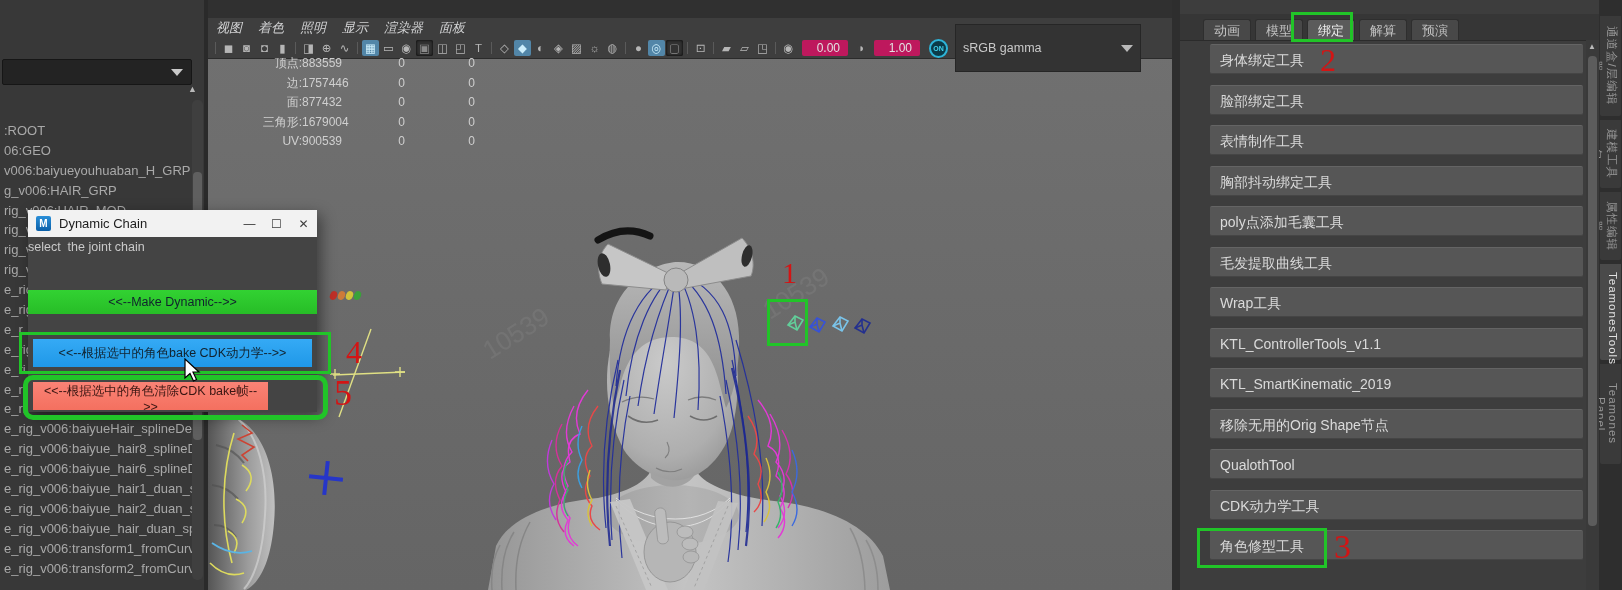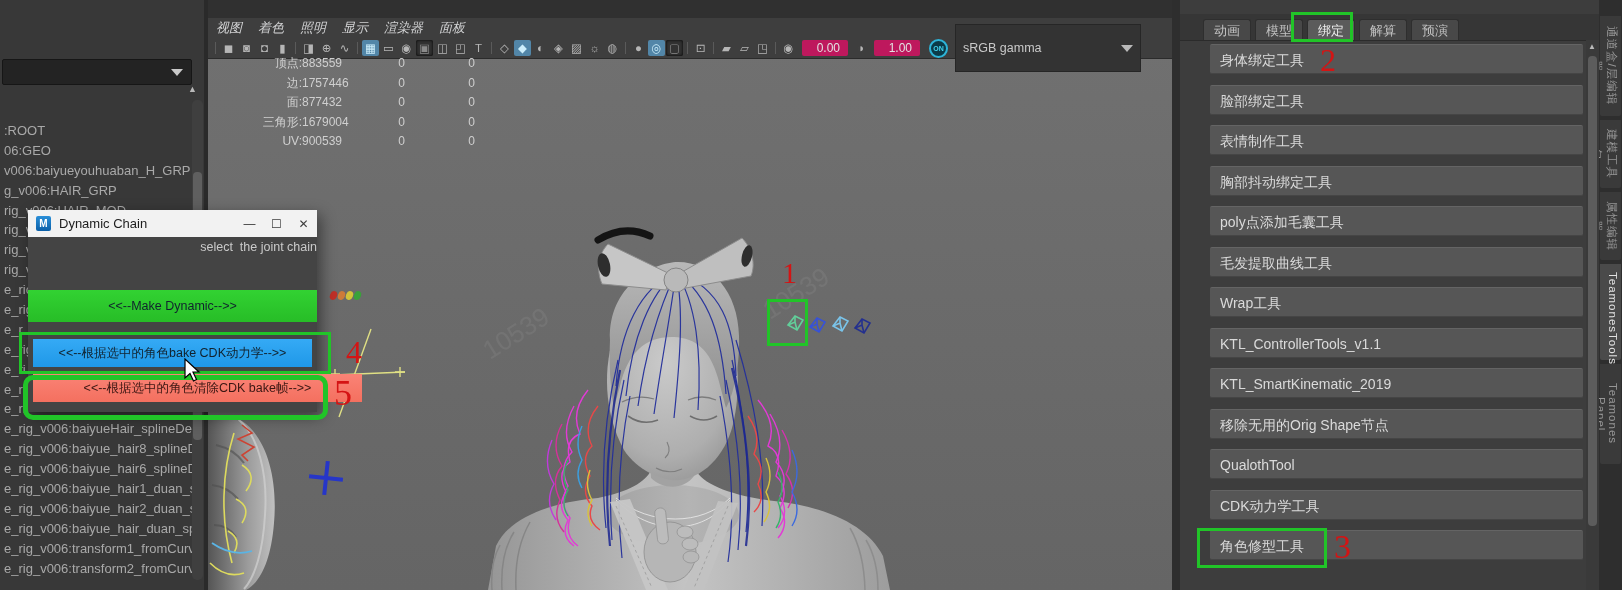--- a/index.html
+++ b/index.html
@@ -47,29 +47,29 @@
            font-size:12px;color:#cfcfcf;}
   .hud-row span:first-child{text-align:right;}
   .hud-row span{text-align:right;}
   
   #dialog{left:28px;top:210px;width:289px;height:202px;background:#444;box-shadow:4px 5px 14px rgba(0,0,0,.45);z-index:10;}
   .dt-bar{position:absolute;left:0;top:0;width:100%;height:27px;background:#f2f2f2;display:flex;align-items:center;}
   .dt-icon{width:15px;height:15px;margin-left:8px;border-radius:2px;background:linear-gradient(#2a8fd8,#0a5fa8);
            color:#fff;font-weight:bold;font-size:10px;line-height:15px;text-align:center;}
   .dt-title{font-size:13px;color:#1d1d1d;margin-left:8px;flex:1;}
   .dt-btn{width:27px;text-align:center;font-size:12px;color:#3c3c3c;cursor:default;}
-  .d-sub{position:absolute;left:0;top:30px;width:100%;text-align:right;font-size:12.5px;color:#cacaca;white-space:pre;}
+  .d-sub{position:absolute;left:0;top:30px;width:100%;text-align:left;font-size:12.5px;color:#cacaca;white-space:pre;}
   .d-row{position:absolute;left:0;top:53px;width:100%;height:20px;margin-top:28px;}
   .d-row label{position:absolute;right:157px;top:2px;font-size:12.5px;color:#cacaca;}
   .d-row input{position:absolute;left:136px;top:0;width:146px;height:16px;background:#2b2b2b;
                border:1px solid #1e1e1e;border-radius:2px;color:#ddd;font-size:12px;outline:none;}
   .d-btn{position:absolute;border:none;font-size:12.5px;font-family:inherit;cursor:default;color:#11222e;}
-  .d-green{left:0;top:80px;width:289px;height:32px;background:linear-gradient(#32d232,#27bd27);}
+  .d-green{left:0;top:80px;width:289px;height:24px;background:linear-gradient(#32d232,#27bd27);}
   .d-blue{left:5px;top:129px;width:279px;height:28px;background:linear-gradient(#35aaf5,#1f98e8);}
-  .d-red{left:5px;top:164px;width:329px;height:28px;background:linear-gradient(#fa8376,#f4705f);color:#3a1612;}
+  .d-red{left:5px;top:172px;width:235px;height:28px;background:linear-gradient(#fa8376,#f4705f);color:#3a1612;}
   
   #rp-sep{left:1172px;top:0;width:8px;height:590px;background:#2e2e2e;}
   #right-panel{left:1180px;top:0;width:420px;height:590px;background:#3d3d3d;overflow:hidden;}
   .rp-tabrow{position:absolute;left:0;top:14px;width:100%;height:26px;background:#363636;border-bottom:1px solid #2b2b2b;}
   .rp-tab{position:absolute;top:5px;height:21px;line-height:21px;width:48px;text-align:center;font-size:13px;
           color:#c2c2c2;background:#484848;border:1px solid #2e2e2e;border-bottom:none;border-radius:3px 3px 0 0;box-sizing:border-box;}
   .rp-tab.active{background:#5b5b5b;color:#ececec;}
   .rp-list{position:absolute;left:30px;top:44px;width:373px;display:flex;flex-direction:column;gap:10.5px;}
   .rp-row{height:30px;line-height:30px;background:#565656;border-top:1px solid #646464;border-bottom:1px solid #454545;
           border-radius:2px;font-size:14px;color:#dadada;padding-left:10px;box-sizing:border-box;}

